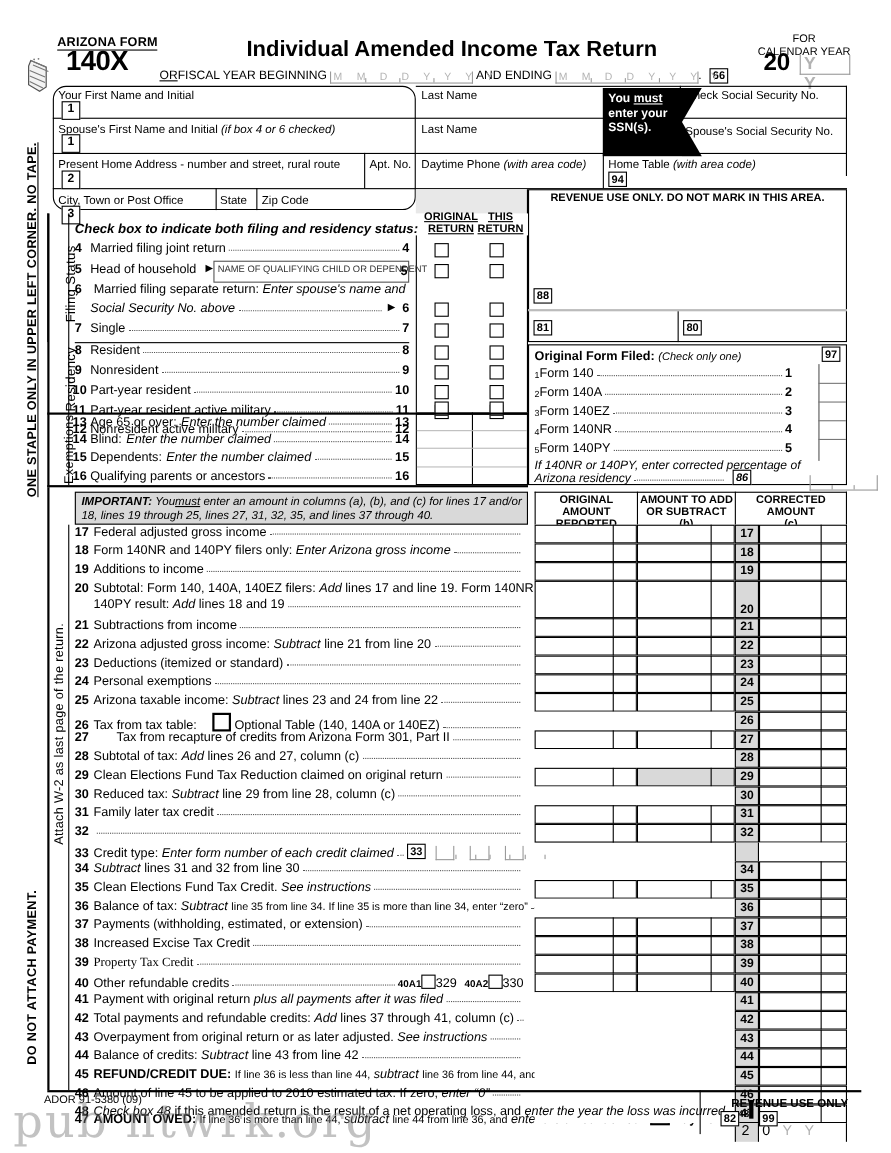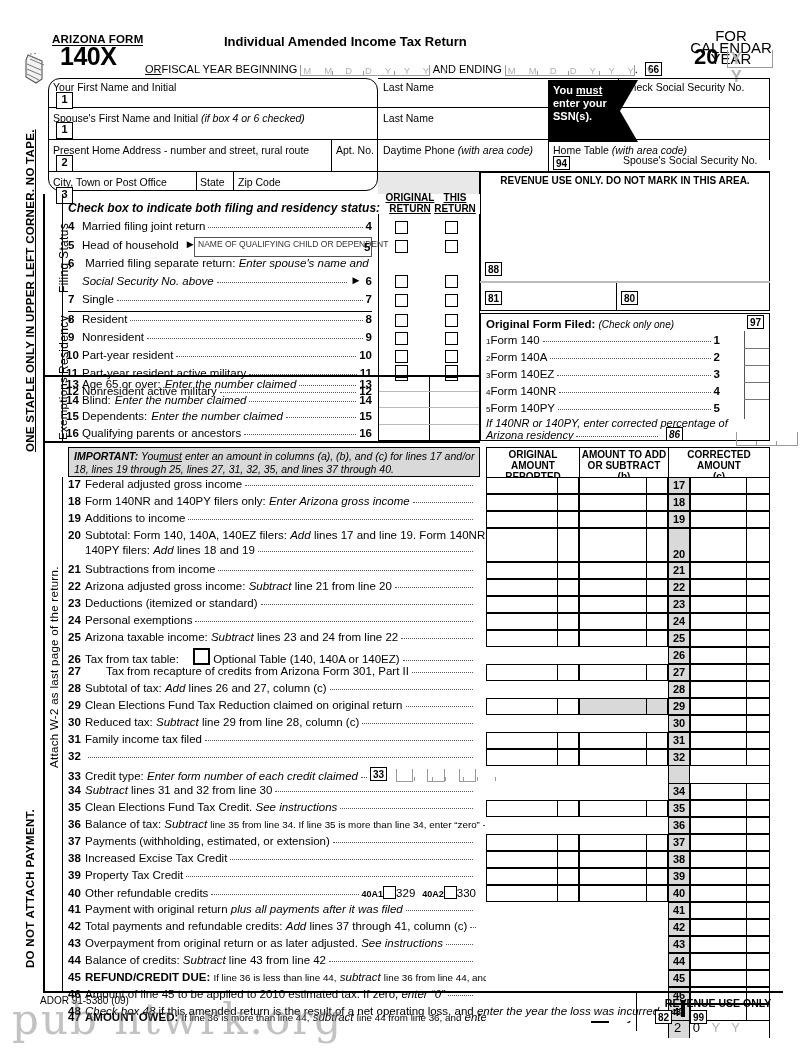--- a/index.html
+++ b/index.html
@@ -32,24 +32,24 @@
 
   
   .dots{flex:1;border-bottom:1.6px dotted #555;margin:0 3px 4px 3px;min-width:6px;}
 
   .row{display:flex;align-items:flex-end;}
 
   
   #az-form-label{left:52px;top:33px;font-size:11.5px;font-weight:bold;
      letter-spacing:.2px;border-bottom:1.6px solid #000;padding-bottom:0px;}
   #form-num{left:60px;top:42px;font-size:25px;font-weight:bold;letter-spacing:-.5px;}
-  #main-title{left:224px;top:34px;font-size:13px;font-weight:bold;}
+  #main-title{left:224px;top:34px;font-size:20px;font-weight:bold;}
   #fiscal{left:145px;top:62px;font-size:11px;}
   .grayfill{color:#b3b3b3;}
-  #for-cal{left:676px;top:30px;font-size:15px;text-align:center;line-height:11.5px;}
+  #for-cal{left:676px;top:30px;font-size:10px;text-align:center;line-height:11.5px;}
   #year20{left:694px;top:44px;font-size:22px;font-weight:bold;}
 
   
   #staple{left:22px;top:52px;width:26px;height:34px;}
 
   
   #ssn-banner{left:548px;top:80px;width:72px;height:62px;background:#000;color:#fff;
       font-size:11px;font-weight:bold;line-height:13px;padding:4px 3px 0 5px;
       box-sizing:border-box;}
   #ssn-arrow{left:620px;top:80px;width:0;height:0;
@@ -165,21 +165,21 @@
     <span>Daytime Phone</span>
     <span class="i">(with area code)</span>
   </div>
   <div class="flabel" style="left:553px;top:144px;">
     <span>Home Table</span>
     <span class="i">(with area code)</span>
   </div>
   <div class="tag abs" style="left:553px;top:156px;">94</div>
 
   <div class="flabel" style="left:623px;top:81px;">Check Social Security No.</div>
-  <div class="flabel" style="left:623px;top:114px;margin-top:40px;">Spouse's Social Security No.</div>
+  <div class="flabel" style="left:623px;top:114px;">Spouse's Social Security No.</div>
 
   
   <div class="abs" id="ssn-banner">
     <div><span>You</span>
       <span class="u">must</span></div>
     <div>enter your</div>
     <div>SSN(s).</div>
   </div>
   <div class="abs" id="ssn-arrow"></div>
 
@@ -511,21 +511,21 @@
       <div class="abs" style="left: 646px; top: 511px; width: 1px; height: 17px; background: rgb(0, 0, 0);"></div>
       <div class="abs" style="left: 668px; top: 511px; width: 22px; height: 17px; background: rgb(217, 217, 217); border: 1px solid rgb(0, 0, 0); box-sizing: border-box; font-size: 11px; font-weight: bold; text-align: center; line-height: 15px;">19</div>
       <div class="abs" style="left: 690px; top: 511px; width: 80px; height: 17px; border: 1px solid rgb(0, 0, 0); box-sizing: border-box; background: rgb(255, 255, 255);"></div>
       <div class="abs" style="left: 746px; top: 511px; width: 1px; height: 17px; background: rgb(0, 0, 0);"></div>
       <div class="abs" style="left: 68px; top: 529px; width: 408px; font-size: 11.5px;">
         <div class="row" style="align-items: flex-end;">
           <span class="lnum" style="width: 17px; flex: 0 0 auto;">20</span>
           <span style="white-space: nowrap;"><span>Subtotal:  Form 140, 140A, 140EZ filers:</span> <span class="i">Add</span> <span>lines 17 and line 19.  Form 140NR or</span></span>
         </div>
         <div class="row" style="margin-top: 3px; padding-left: 17px;">
-          <span style="white-space: nowrap;"><span>140PY filers:</span> <span class="i">Add</span> <span>lines 18 and 19</span></span>
+          <span style="white-space: nowrap;"><span>140PY result:</span> <span class="i">Add</span> <span>lines 18 and 19</span></span>
           <span class="dots"></span>
         </div>
       </div>
       <div class="abs " style="left: 486px; top: 528px; width: 93px; height: 34px; border: 1px solid rgb(0, 0, 0); box-sizing: border-box; background: rgb(255, 255, 255);"></div>
       <div class="abs " style="left: 579px; top: 528px; width: 89px; height: 34px; border: 1px solid rgb(0, 0, 0); box-sizing: border-box; background: rgb(255, 255, 255);"></div>
       <div class="abs" style="left: 557px; top: 528px; width: 1px; height: 34px; background: rgb(0, 0, 0);"></div>
       <div class="abs" style="left: 646px; top: 528px; width: 1px; height: 34px; background: rgb(0, 0, 0);"></div>
       <div class="abs" style="left: 668px; top: 528px; width: 22px; height: 34px; background: rgb(217, 217, 217); border: 1px solid rgb(0, 0, 0); box-sizing: border-box; font-size: 11px; font-weight: bold; text-align: center; line-height: 50px;">20</div>
       <div class="abs" style="left: 690px; top: 528px; width: 80px; height: 34px; border: 1px solid rgb(0, 0, 0); box-sizing: border-box; background: rgb(255, 255, 255);"></div>
       <div class="abs" style="left: 746px; top: 528px; width: 1px; height: 34px; background: rgb(0, 0, 0);"></div>
@@ -657,21 +657,21 @@
           <span class="dots"></span>
         </div>
       </div>
       <div class="abs" style="left: 486px; top: 715px; width: 182px; height: 17px; background: rgb(255, 255, 255);"></div>
       <div class="abs" style="left: 668px; top: 715px; width: 22px; height: 17px; background: rgb(217, 217, 217); border: 1px solid rgb(0, 0, 0); box-sizing: border-box; font-size: 11px; font-weight: bold; text-align: center; line-height: 15px;">30</div>
       <div class="abs" style="left: 690px; top: 715px; width: 80px; height: 17px; border: 1px solid rgb(0, 0, 0); box-sizing: border-box; background: rgb(255, 255, 255);"></div>
       <div class="abs" style="left: 746px; top: 715px; width: 1px; height: 17px; background: rgb(0, 0, 0);"></div>
       <div class="abs" style="left: 68px; top: 733px; width: 408px; font-size: 11.5px;">
         <div class="row" style="align-items: flex-end;">
           <span class="lnum" style="width: 17px; flex: 0 0 auto;">31</span>
-          <span style="white-space: nowrap;"><span>Family income tax filed</span></span>
+          <span style="white-space: nowrap;"><span>Family later tax credit</span></span>
           <span class="dots"></span>
         </div>
       </div>
       <div class="abs " style="left: 486px; top: 732px; width: 93px; height: 17px; border: 1px solid rgb(0, 0, 0); box-sizing: border-box; background: rgb(255, 255, 255);"></div>
       <div class="abs " style="left: 579px; top: 732px; width: 89px; height: 17px; border: 1px solid rgb(0, 0, 0); box-sizing: border-box; background: rgb(255, 255, 255);"></div>
       <div class="abs" style="left: 557px; top: 732px; width: 1px; height: 17px; background: rgb(0, 0, 0);"></div>
       <div class="abs" style="left: 646px; top: 732px; width: 1px; height: 17px; background: rgb(0, 0, 0);"></div>
       <div class="abs" style="left: 668px; top: 732px; width: 22px; height: 17px; background: rgb(217, 217, 217); border: 1px solid rgb(0, 0, 0); box-sizing: border-box; font-size: 11px; font-weight: bold; text-align: center; line-height: 15px;">31</div>
       <div class="abs" style="left: 690px; top: 732px; width: 80px; height: 17px; border: 1px solid rgb(0, 0, 0); box-sizing: border-box; background: rgb(255, 255, 255);"></div>
       <div class="abs" style="left: 746px; top: 732px; width: 1px; height: 17px; background: rgb(0, 0, 0);"></div>
@@ -770,21 +770,21 @@
       <div class="abs " style="left: 486px; top: 851px; width: 93px; height: 17px; border: 1px solid rgb(0, 0, 0); box-sizing: border-box; background: rgb(255, 255, 255);"></div>
       <div class="abs " style="left: 579px; top: 851px; width: 89px; height: 17px; border: 1px solid rgb(0, 0, 0); box-sizing: border-box; background: rgb(255, 255, 255);"></div>
       <div class="abs" style="left: 557px; top: 851px; width: 1px; height: 17px; background: rgb(0, 0, 0);"></div>
       <div class="abs" style="left: 646px; top: 851px; width: 1px; height: 17px; background: rgb(0, 0, 0);"></div>
       <div class="abs" style="left: 668px; top: 851px; width: 22px; height: 17px; background: rgb(217, 217, 217); border: 1px solid rgb(0, 0, 0); box-sizing: border-box; font-size: 11px; font-weight: bold; text-align: center; line-height: 15px;">38</div>
       <div class="abs" style="left: 690px; top: 851px; width: 80px; height: 17px; border: 1px solid rgb(0, 0, 0); box-sizing: border-box; background: rgb(255, 255, 255);"></div>
       <div class="abs" style="left: 746px; top: 851px; width: 1px; height: 17px; background: rgb(0, 0, 0);"></div>
       <div class="abs" style="left: 68px; top: 869px; width: 408px; font-size: 11.5px;">
         <div class="row" style="align-items: flex-end;">
           <span class="lnum" style="width: 17px; flex: 0 0 auto;">39</span>
-          <span style="white-space: nowrap;"><span>Property Tax Credit</span></span>
+          <span style="white-space: nowrap; font-family: Liberation Serif, serif;"><span>Property Tax Credit</span></span>
           <span class="dots"></span>
         </div>
       </div>
       <div class="abs " style="left: 486px; top: 868px; width: 93px; height: 17px; border: 1px solid rgb(0, 0, 0); box-sizing: border-box; background: rgb(255, 255, 255);"></div>
       <div class="abs " style="left: 579px; top: 868px; width: 89px; height: 17px; border: 1px solid rgb(0, 0, 0); box-sizing: border-box; background: rgb(255, 255, 255);"></div>
       <div class="abs" style="left: 557px; top: 868px; width: 1px; height: 17px; background: rgb(0, 0, 0);"></div>
       <div class="abs" style="left: 646px; top: 868px; width: 1px; height: 17px; background: rgb(0, 0, 0);"></div>
       <div class="abs" style="left: 668px; top: 868px; width: 22px; height: 17px; background: rgb(217, 217, 217); border: 1px solid rgb(0, 0, 0); box-sizing: border-box; font-size: 11px; font-weight: bold; text-align: center; line-height: 15px;">39</div>
       <div class="abs" style="left: 690px; top: 868px; width: 80px; height: 17px; border: 1px solid rgb(0, 0, 0); box-sizing: border-box; background: rgb(255, 255, 255);"></div>
       <div class="abs" style="left: 746px; top: 868px; width: 1px; height: 17px; background: rgb(0, 0, 0);"></div>

